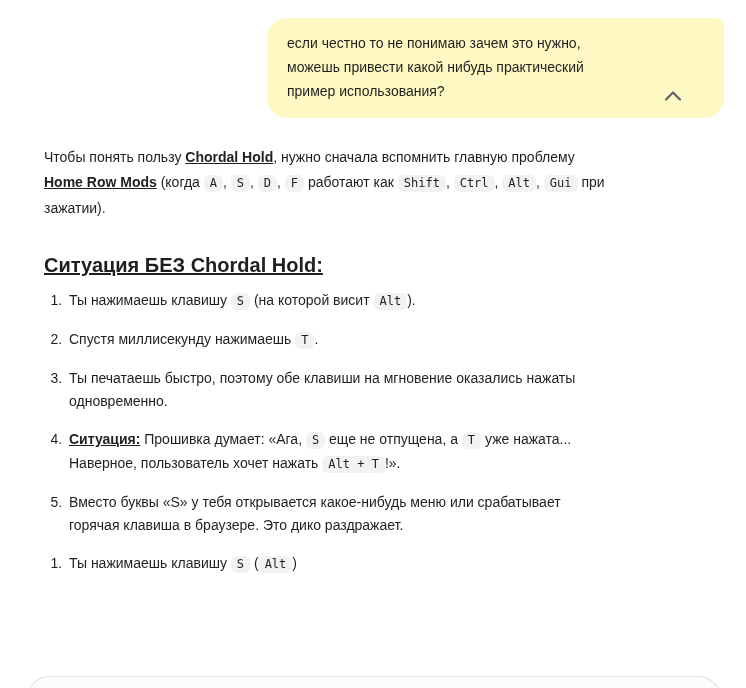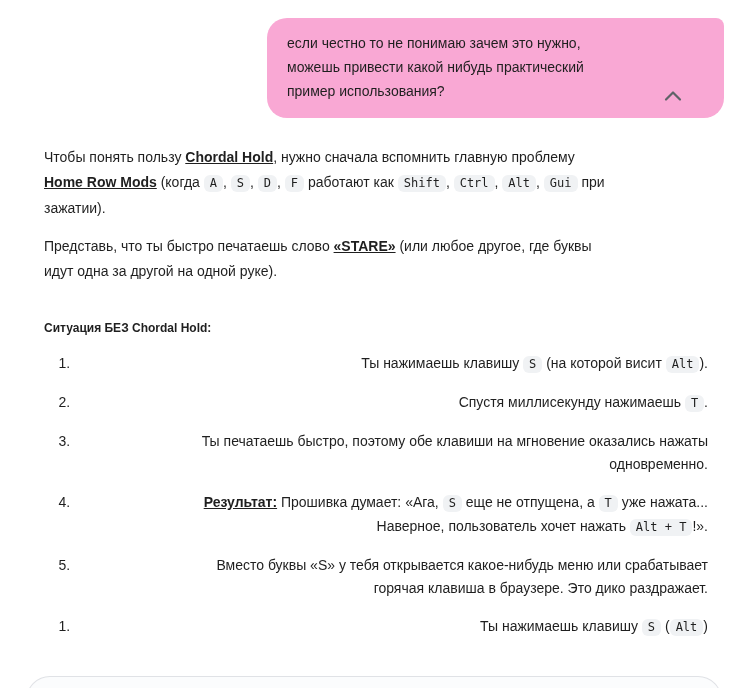--- a/index.html
+++ b/index.html
@@ -11,21 +11,21 @@
     color: #1f1f1f;
     overflow: hidden;
   }
 
   
   .user-bubble {
     position: absolute;
     top: 18px;
     right: 22px;
     width: 457px;
-    background: #f9a8d4;
+    background: #fef9c3;
     border-radius: 20px 8px 20px 20px;
     padding: 13px 20px 15px 20px;
   }
   .user-bubble .bubble-text {
     font-size: 14px;
     line-height: 24px;
     white-space: pre-line;
     color: #1f1f1f;
   }
   .bubble-collapse {
@@ -46,30 +46,30 @@
     left: 44px;
     top: 145px;
     width: 672px;
   }
   .response p {
     font-size: 14px;
     line-height: 25px;
     margin: 0 0 13px 0;
   }
   .response h3 {
-    font-size: 12px;
+    font-size: 20px;
     line-height: 23px;
     font-weight: bold;
     margin: 33px 0 12px 0;
     color: #1f1f1f;
+    text-decoration: underline;
   }
   .response ol {
-    margin: 8px;
+    margin: 0;
     padding-left: 22px;
-    text-align: right;
   }
   .response li {
     font-size: 14px;
     line-height: 23px;
     margin-bottom: 15px;
     padding-left: 3px;
   }
   .response strong { font-weight: bold; text-decoration: underline; }
   code.chip {
     font-family: "DejaVu Sans Mono", monospace;
@@ -103,27 +103,26 @@
 пример использования?</div>
   <div class="bubble-collapse">
     <svg width="20" height="14" viewBox="0 0 20 14" fill="none">
       <path d="M3 10.5 L10 3.5 L17 10.5" stroke="#5f6368" stroke-width="2.2" stroke-linecap="round" stroke-linejoin="round"></path>
     </svg>
   </div>
 </div>
 
 <div class="response" id="response">
     <p>Чтобы понять пользу <strong>Chordal Hold</strong>, нужно сначала вспомнить главную проблему<br><strong>Home Row Mods</strong> (когда <code class="chip">A</code>, <code class="chip">S</code>, <code class="chip">D</code>, <code class="chip">F</code> работают как <code class="chip">Shift</code>, <code class="chip">Ctrl</code>, <code class="chip">Alt</code>, <code class="chip">Gui</code> при<br>зажатии).</p>
-    <p>Представь, что ты быстро печатаешь слово <strong>«STARE»</strong> (или любое другое, где буквы<br>идут одна за другой на одной руке).</p>
     <h3>Ситуация БЕЗ Chordal Hold:</h3>
     <ol>
       <li>Ты нажимаешь клавишу <code class="chip">S</code> (на которой висит <code class="chip">Alt</code>).</li>
       <li>Спустя миллисекунду нажимаешь <code class="chip">T</code>.</li>
       <li>Ты печатаешь быстро, поэтому обе клавиши на мгновение оказались нажаты<br>одновременно.</li>
-      <li><strong>Результат:</strong> Прошивка думает: «Ага, <code class="chip">S</code> еще не отпущена, а <code class="chip">T</code> уже нажата...<br>Наверное, пользователь хочет нажать <code class="chip">Alt + T</code>!».</li>
+      <li><strong>Ситуация:</strong> Прошивка думает: «Ага, <code class="chip">S</code> еще не отпущена, а <code class="chip">T</code> уже нажата...<br>Наверное, пользователь хочет нажать <code class="chip">Alt + T</code>!».</li>
       <li>Вместо буквы «S» у тебя открывается какое-нибудь меню или срабатывает<br>горячая клавиша в браузере. Это дико раздражает.</li>
     </ol>
     <ol>
       <li>Ты нажимаешь клавишу <code class="chip">S</code> (<code class="chip">Alt</code>)</li>
     </ol>
   </div>
 
 <div class="input-bar"></div>
 
 </body></html>

